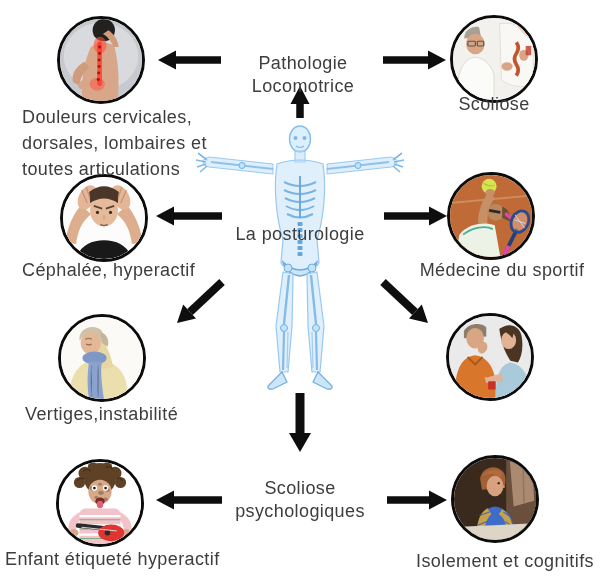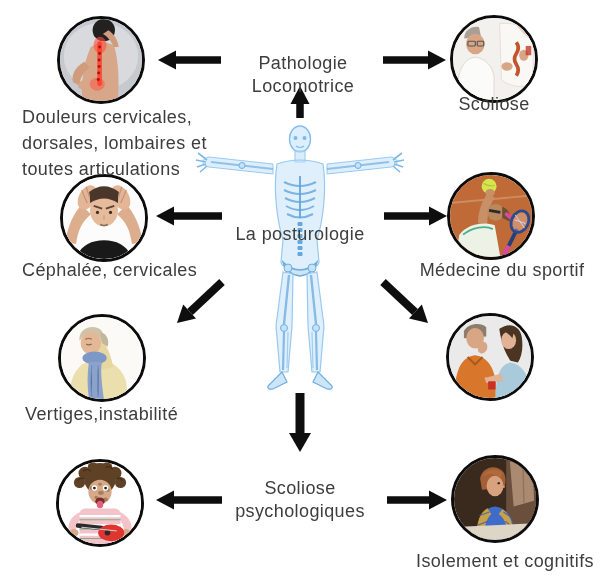--- a/index.html
+++ b/index.html
@@ -163,23 +163,24 @@
   <div class="label hub l-hub-top">Pathologie
 Locomotrice</div>
   <div class="label hub l-hub-center">La posturologie</div>
   <div class="label hub l-hub-bottom">Scoliose
 psychologiques</div>
 
   <div class="label l-douleurs">Douleurs cervicales,
 dorsales, lombaires et
 toutes articulations</div>
   <div class="label ctr l-scoliose">Scoliose</div>
-  <div class="label l-cephalee">Céphalée, cervicales</div>
+  <div class="label l-cephalee">Céphalée, hyperactif</div>
   <div class="label l-vertiges">Vertiges,instabilité</div>
   <div class="label ctr l-medecine">Médecine du sportif</div>
+  <div class="label l-enfant">Enfant étiqueté hyperactif</div>
   <div class="label ctr l-isolement">Isolement et cognitifs</div>
 
   <div class="circle c-backpain">
     <svg viewBox="0 0 88 88">
       <rect width="88" height="88" fill="#c6c9ce"></rect>
       <ellipse cx="44" cy="40" rx="40" ry="36" fill="#dfe1e4" opacity=".7"></ellipse>
       <circle cx="47" cy="12" r="12" fill="#23211f"></circle>
       <path d="M24,88 C22,58 28,42 33,30 L44,24 58,28 C62,44 64,60 62,88 Z" fill="#d8a688"></path>
       <path d="M58,30 C54,22 50,18 46,16 L52,12 C58,16 62,22 63,30 Z" fill="#cf9d7e"></path>
       <path d="M26,46 C16,52 12,60 14,68 L22,72 C20,64 26,56 32,52 Z" fill="#cf9d7e"></path>

